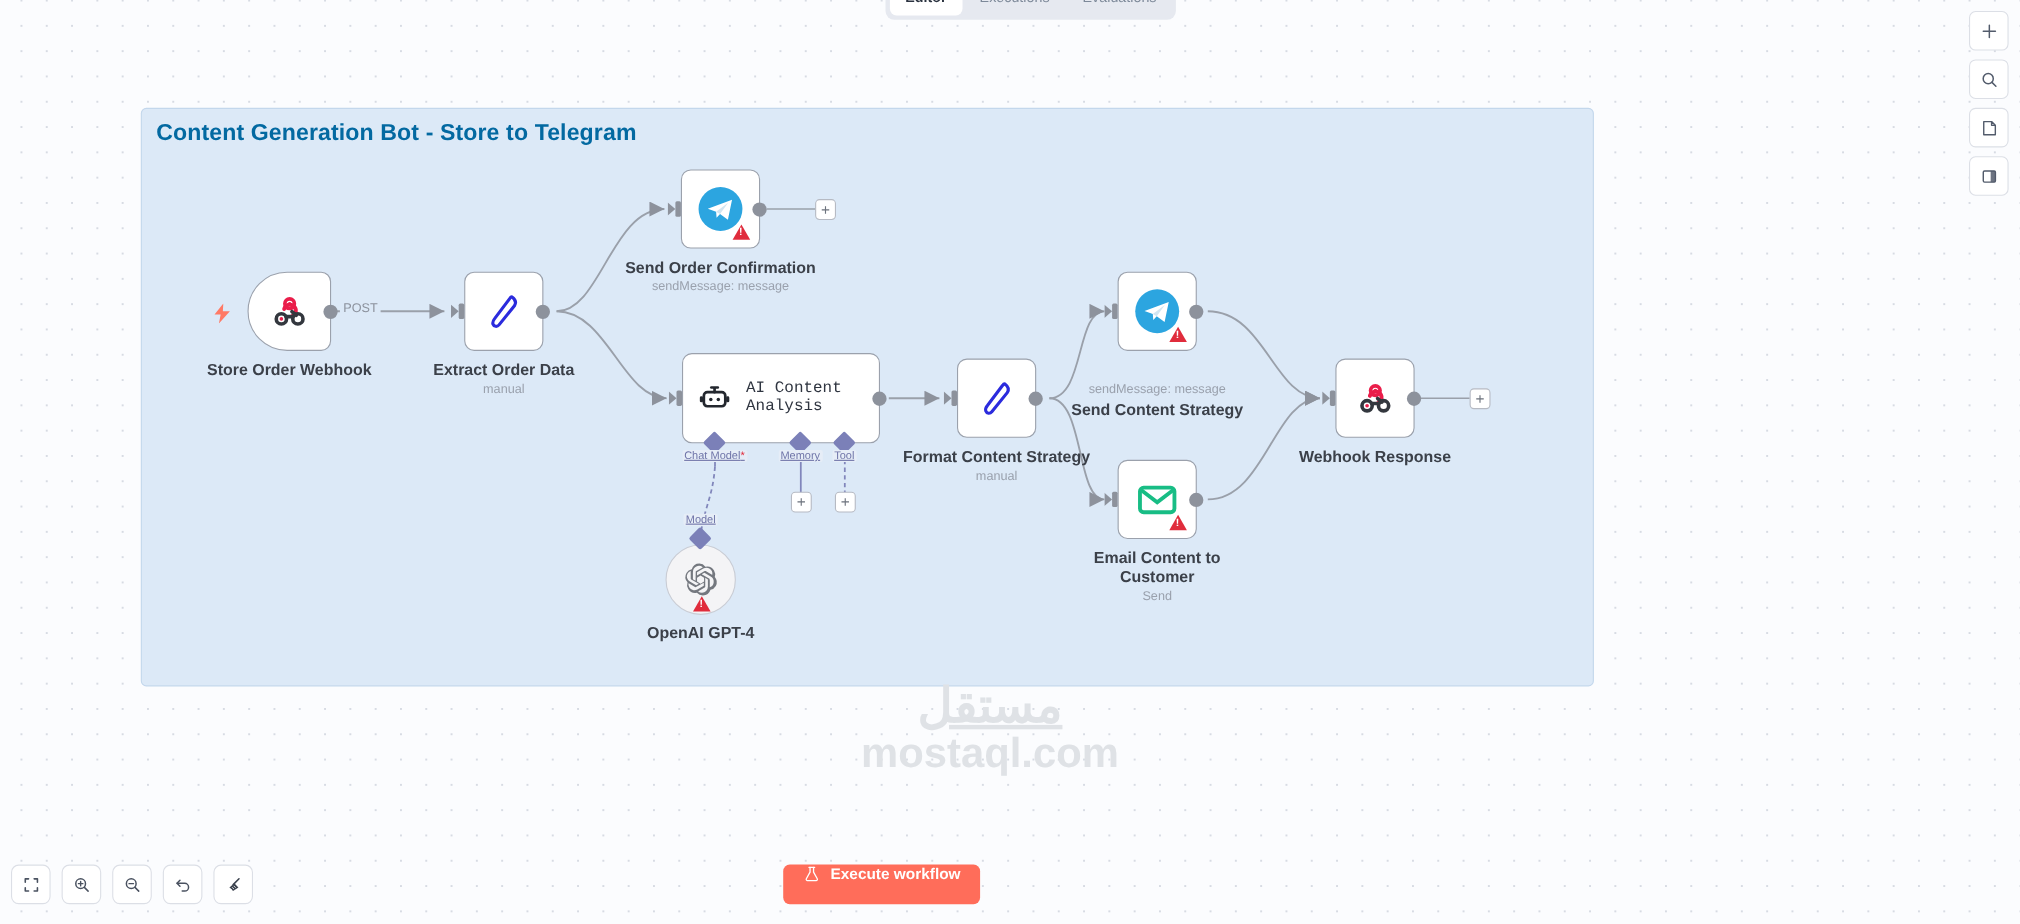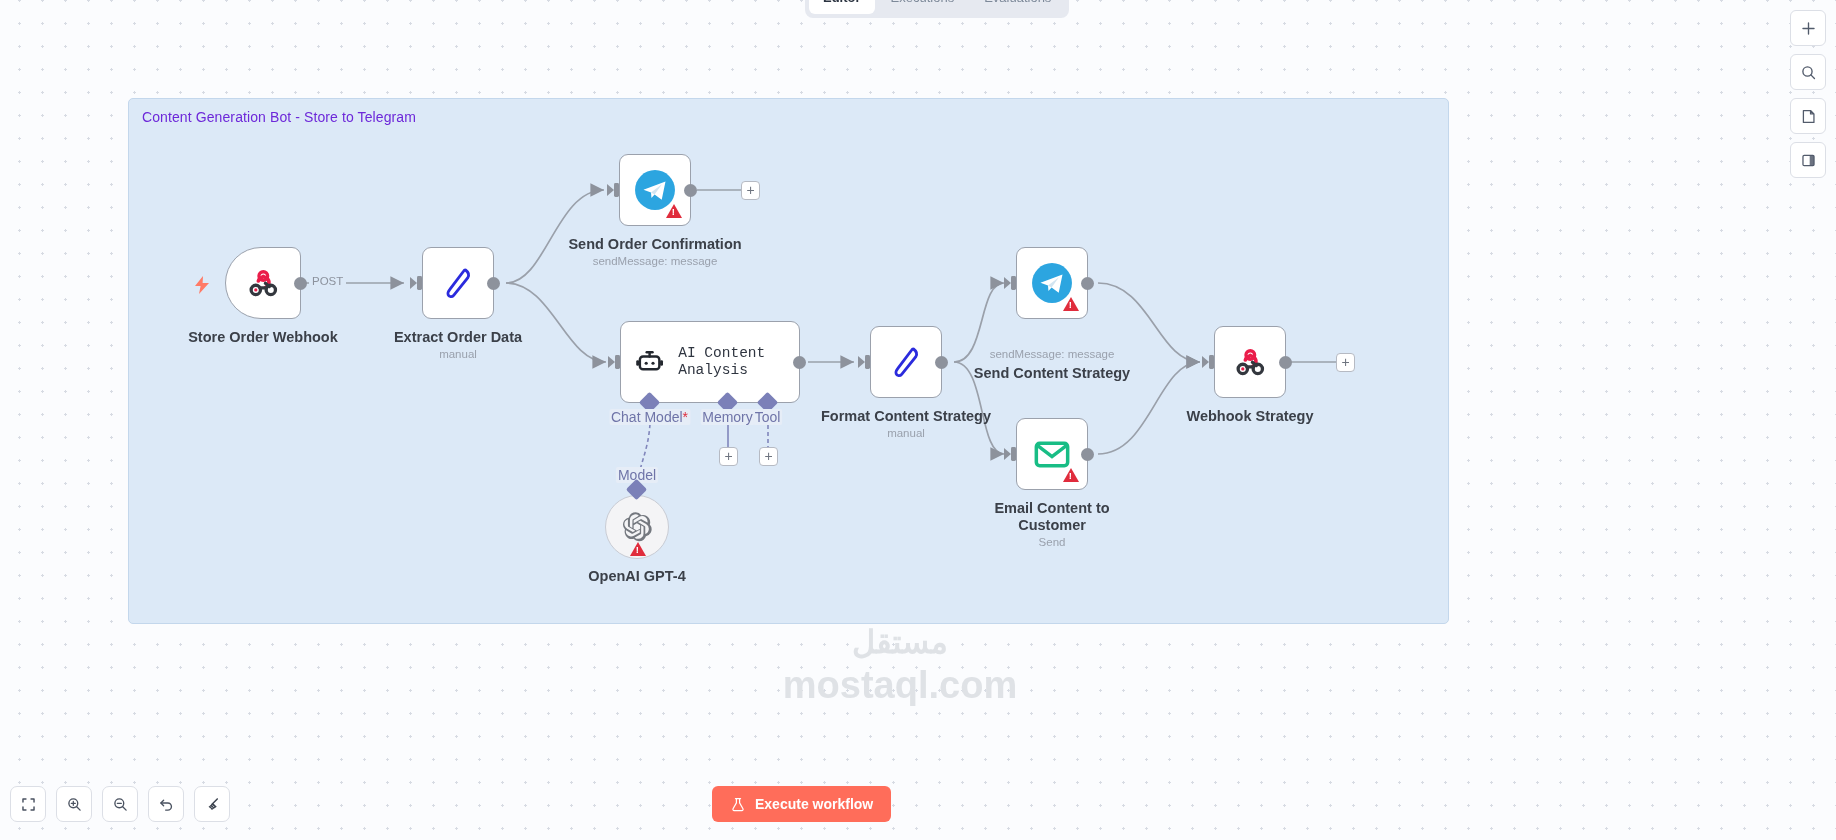--- a/index.html
+++ b/index.html
@@ -56,46 +56,46 @@
     display: flex; align-items: center; justify-content: center;
     color: #4a5260;
   }
 
   
   #execute-btn {
     position: absolute; left: 712px; bottom: 18px;
     height: 36px; padding: 0 18px;
     background: #ff6d5a; color: #fff;
     border: none; border-radius: 6px;
-    display: flex; align-items: center; gap: 9px;
+    display: flex; gap: 9px;
     font-size: 14px; font-weight: 600;
     font-family: "Liberation Sans", sans-serif;
     z-index: 31;
   }
 
   
   #watermark {
     position: absolute; left: 690px; top: 620px;
     width: 420px; text-align: center;
     z-index: 5; pointer-events: none;
     color: #dfe2e6;
   }
-  #watermark .wm-ar { font-size: 32px; font-weight: 700; letter-spacing: 1px; line-height: 44px; }
+  #watermark .wm-ar { font-size: 44px; font-weight: 700; letter-spacing: 1px; line-height: 44px; text-decoration: underline; }
   #watermark .wm-en { font-size: 38px; font-weight: 700; line-height: 42px; }
 
   
   #sticky {
     position: absolute; left: 128px; top: 98px;
     width: 1321px; height: 526px;
     background: #dce9f7; border: 1px solid #c3d7ec;
     border-radius: 5px; z-index: 2;
   }
   #sticky-title {
     position: absolute; left: 13px; top: 10px;
-    font-size: 14px; font-weight: 400; color: #6d28d9;
+    font-size: 21px; font-weight: 700; color: #0369a1;
     letter-spacing: .1px;
   }
 
   
   #edges { position: absolute; inset: 0; z-index: 6; pointer-events: none; }
 
   
   .node { position: absolute; z-index: 10; }
   .node-box {
     position: relative;
@@ -151,22 +151,22 @@
   .bolt { position: absolute; z-index: 11; }
 
   .sub-port { position: absolute; z-index: 11; }
   .diamond {
     width: 15px; height: 15px; background: #7b80b8;
     transform: rotate(45deg); border-radius: 2px;
   }
   .port-label {
     position: absolute; left: 50%; transform: translateX(-50%);
     top: 14px; white-space: nowrap;
-    font-size: 14px; color: #6f74a8; background: #e6edf7;
-    padding: 0 2px; border-radius: 2px;
+    font-size: 10px; color: #6f74a8; background: #e6edf7;
+    padding: 0 2px; border-radius: 2px; text-decoration: underline;
   }
   .port-label .req { color: #e02c3c; }
   .edge-tag {
     position: absolute; z-index: 11;
     font-size: 11.5px; color: #8c929d; background: #dce9f7;
     padding: 0 3px;
   }
 </style>
 </head>
 <body>
@@ -402,21 +402,21 @@
         <circle cx="7.2" cy="16.6" r="3.1" fill="none" stroke="#33373e" stroke-width="2.2"></circle>
         <circle cx="17.2" cy="16.6" r="3.1" fill="none" stroke="#33373e" stroke-width="2.2"></circle>
         <path d="M9.9 15.2 L14.4 15.2" stroke="#33373e" stroke-width="2.2" stroke-linecap="round"></path>
         <path d="M13.6 12.2 L16.2 14.4" stroke="#33373e" stroke-width="2.2" stroke-linecap="round"></path>
         <circle cx="12.2" cy="7.4" r="1.1" fill="#ea1d4a"></circle>
         <circle cx="7.2" cy="16.6" r="1.1" fill="#ea1d4a"></circle>
       </svg>
       <div class="dot-out"></div>
     </div>
     <div class="plus-btn" style="left:122px; top:27px;">+</div>
-    <div class="node-label" style="top:82px;">Webhook Strategy</div>
+    <div class="node-label" style="top:82px;">Webhook Response</div>
   </div>
 
   <div id="top-tabs">
     <div class="tab active">Editor</div>
     <div class="tab">Executions</div>
     <div class="tab">Evaluations</div>
   </div>
 
   <div id="right-rail">
     <div class="rail-btn">

